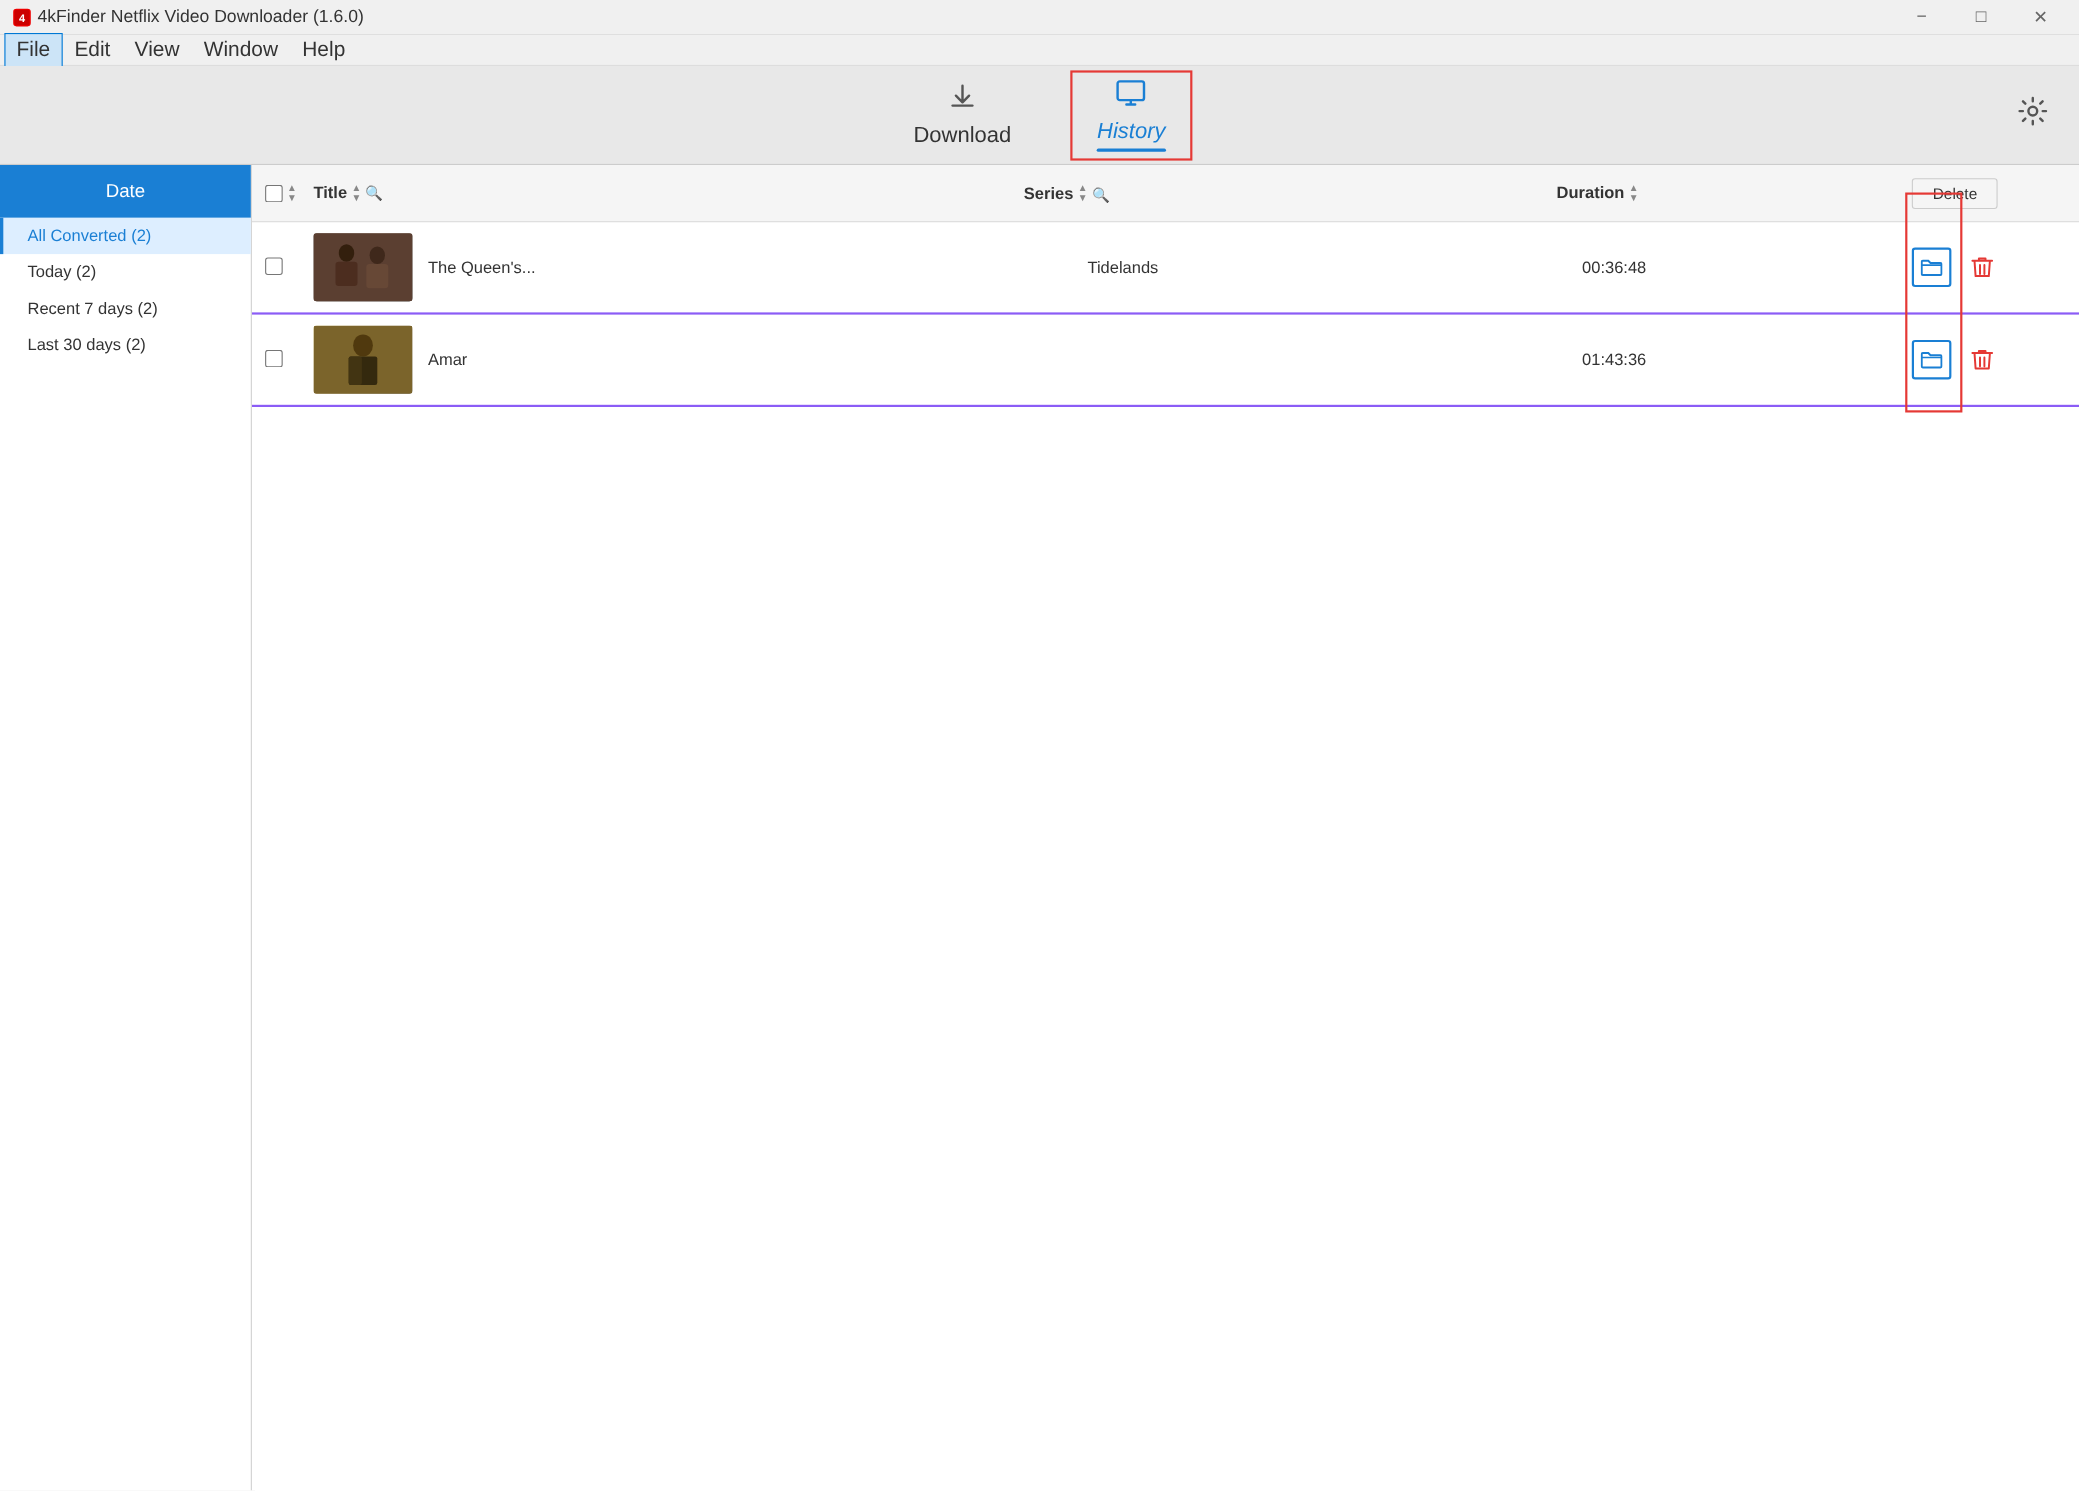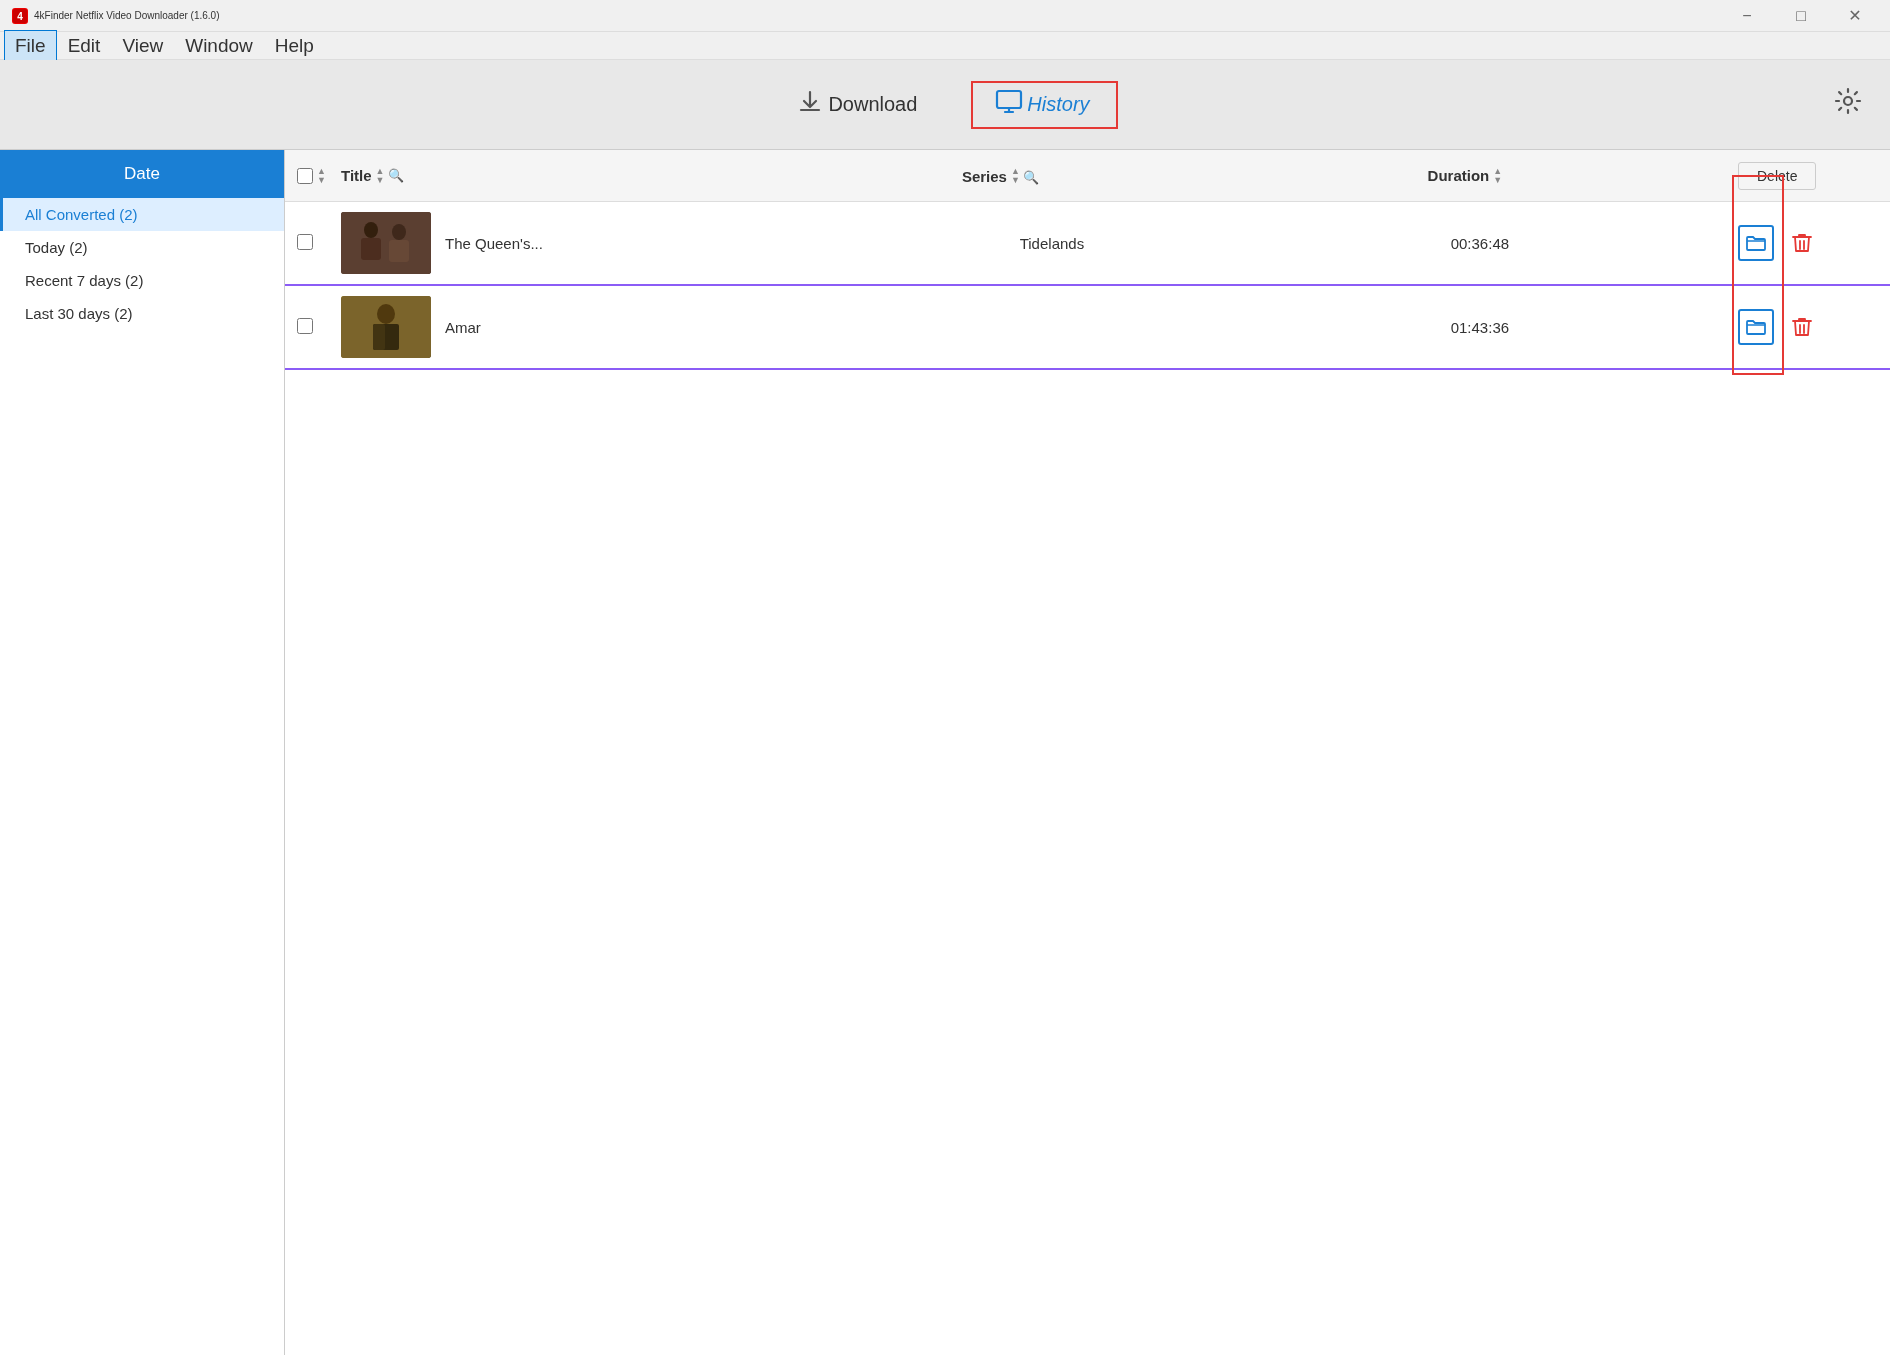--- a/index.html
+++ b/index.html
@@ -17,21 +17,21 @@
     .title-bar-icon {
       width: 16px; height: 16px;
       background: #e00;
       border-radius: 3px;
       margin-right: 6px;
       display: flex; align-items: center; justify-content: center;
       color: white; font-size: 10px; font-weight: bold;
     }
     .title-bar-text {
       flex: 1;
-      font-size: 10px;
+      font-size: 16px;
       color: #333;
     }
     .title-bar-controls {
       display: flex; gap: 8px;
     }
     .title-bar-btn {
       width: 46px; height: 32px;
       background: transparent;
       border: none;
       cursor: pointer;
@@ -66,21 +66,21 @@
       height: 90px;
       display: flex;
       align-items: center;
       justify-content: center;
       gap: 30px;
       border-bottom: 1px solid #ccc;
       position: relative;
     }
     .toolbar-btn {
       display: flex;
-      flex-direction: row;
+      flex-direction: column;
       align-items: center;
       gap: 4px;
       cursor: pointer;
       padding: 8px 24px;
       border: none;
       background: transparent;
       font-size: 18px;
       color: #555;
     }
     .toolbar-btn .btn-label {
@@ -109,21 +109,21 @@
     }
 
     
     .main-content {
       display: flex;
       height: calc(1355px - 32px - 28px - 90px);
     }
 
     
     .sidebar {
-      width: 285px;
+      width: 229px;
       border-right: 1px solid #ccc;
       background: #fff;
     }
     .sidebar-header {
       background: #1a7fd4;
       color: white;
       text-align: center;
       padding: 14px;
       font-size: 17px;
       font-weight: 500;

